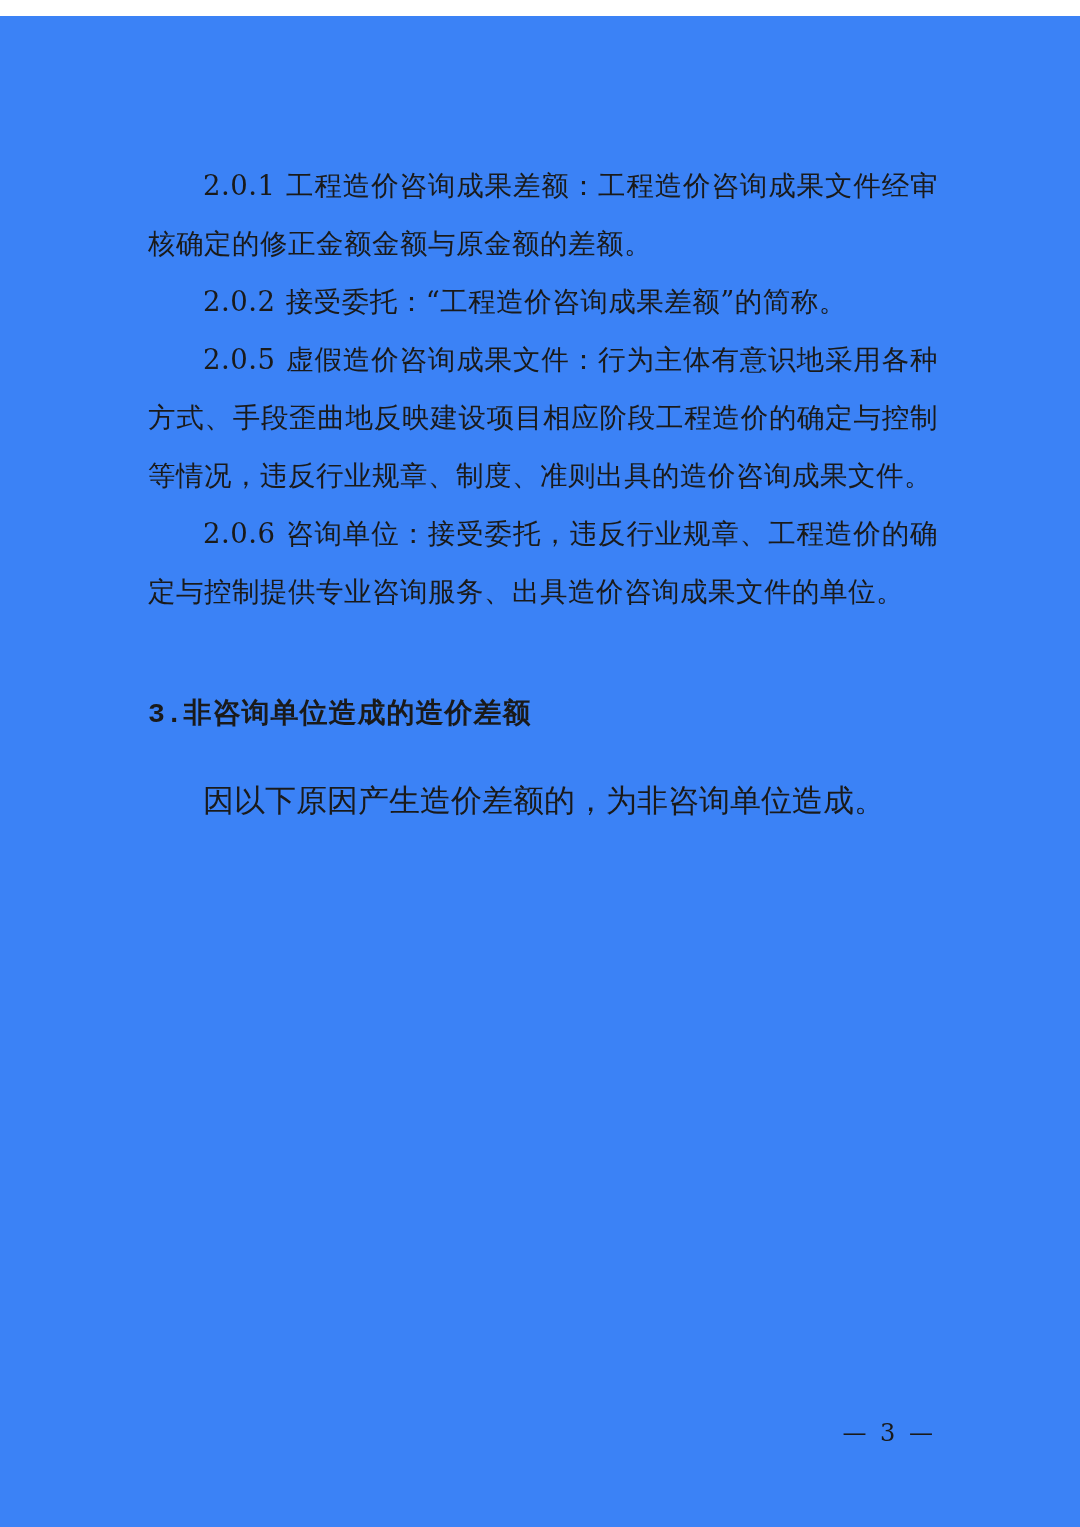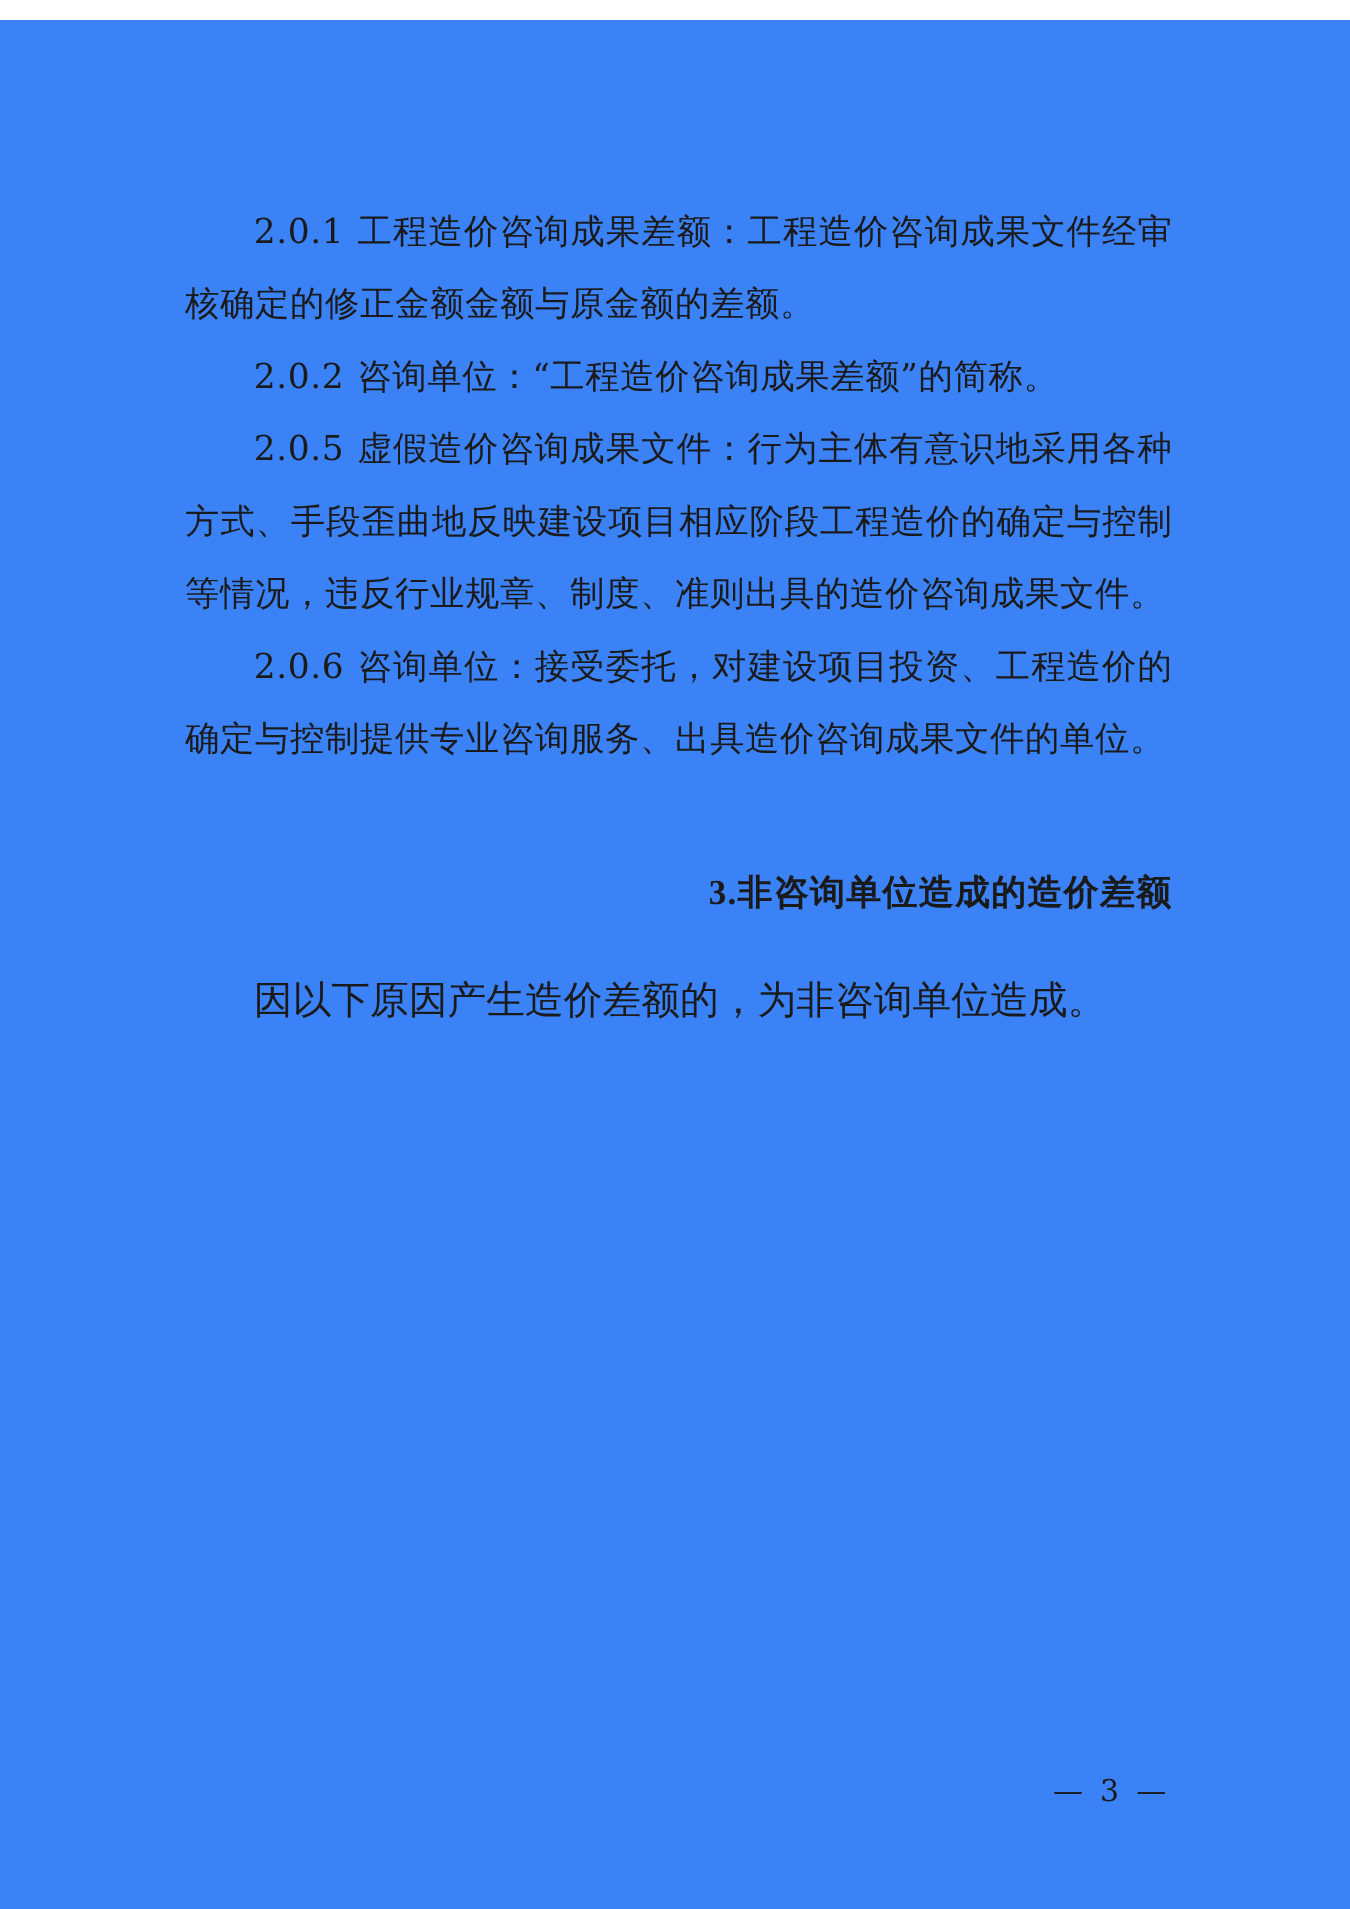--- a/index.html
+++ b/index.html
@@ -27,24 +27,24 @@
     font-size: 27.5px;
     line-height: 58px;
     text-align: justify;
     text-justify: inter-ideograph;
     text-indent: 55px;
     margin: 0 0 0 0;
     letter-spacing: 0.5px;
     word-spacing: 1px;
   }
   .section-title {
-    font-family: Liberation Serif, serif;
+    font-family: Liberation Mono, monospace;
     font-size: 28px;
     font-weight: bold;
-    text-align: right;
+    text-align: left;
     letter-spacing: 1px;
     margin: 70px 0 10px 0;
     line-height: 50px;
   }
   .closing {
     font-size: 31px;
     line-height: 58px;
     text-indent: 55px;
     text-align: justify;
     text-justify: inter-ideograph;
@@ -59,23 +59,23 @@
     letter-spacing: 3px;
   }
 </style>
 </head>
 <body>
 
 <div class="page">
   <div class="content">
 
     <p class="para">2.0.1  工程造价咨询成果差额：工程造价咨询成果文件经审核确定的修正金额金额与原金额的差额。</p>
-    <p class="para">2.0.2  咨询单位：“工程造价咨询成果差额”的简称。</p>
+    <p class="para">2.0.2  接受委托：“工程造价咨询成果差额”的简称。</p>
     <p class="para">2.0.5  虚假造价咨询成果文件：行为主体有意识地采用各种方式、手段歪曲地反映建设项目相应阶段工程造价的确定与控制等情况，违反行业规章、制度、准则出具的造价咨询成果文件。</p>
-    <p class="para">2.0.6  咨询单位：接受委托，对建设项目投资、工程造价的确定与控制提供专业咨询服务、出具造价咨询成果文件的单位。</p>
+    <p class="para">2.0.6  咨询单位：接受委托，违反行业规章、工程造价的确定与控制提供专业咨询服务、出具造价咨询成果文件的单位。</p>
 
     <h2 class="section-title">3.非咨询单位造成的造价差额</h2>
 
     <p class="closing">因以下原因产生造价差额的，为非咨询单位造成。</p>
   </div>
 
   <div class="page-number">— 3 —</div>
 </div>
 
 </body></html>

